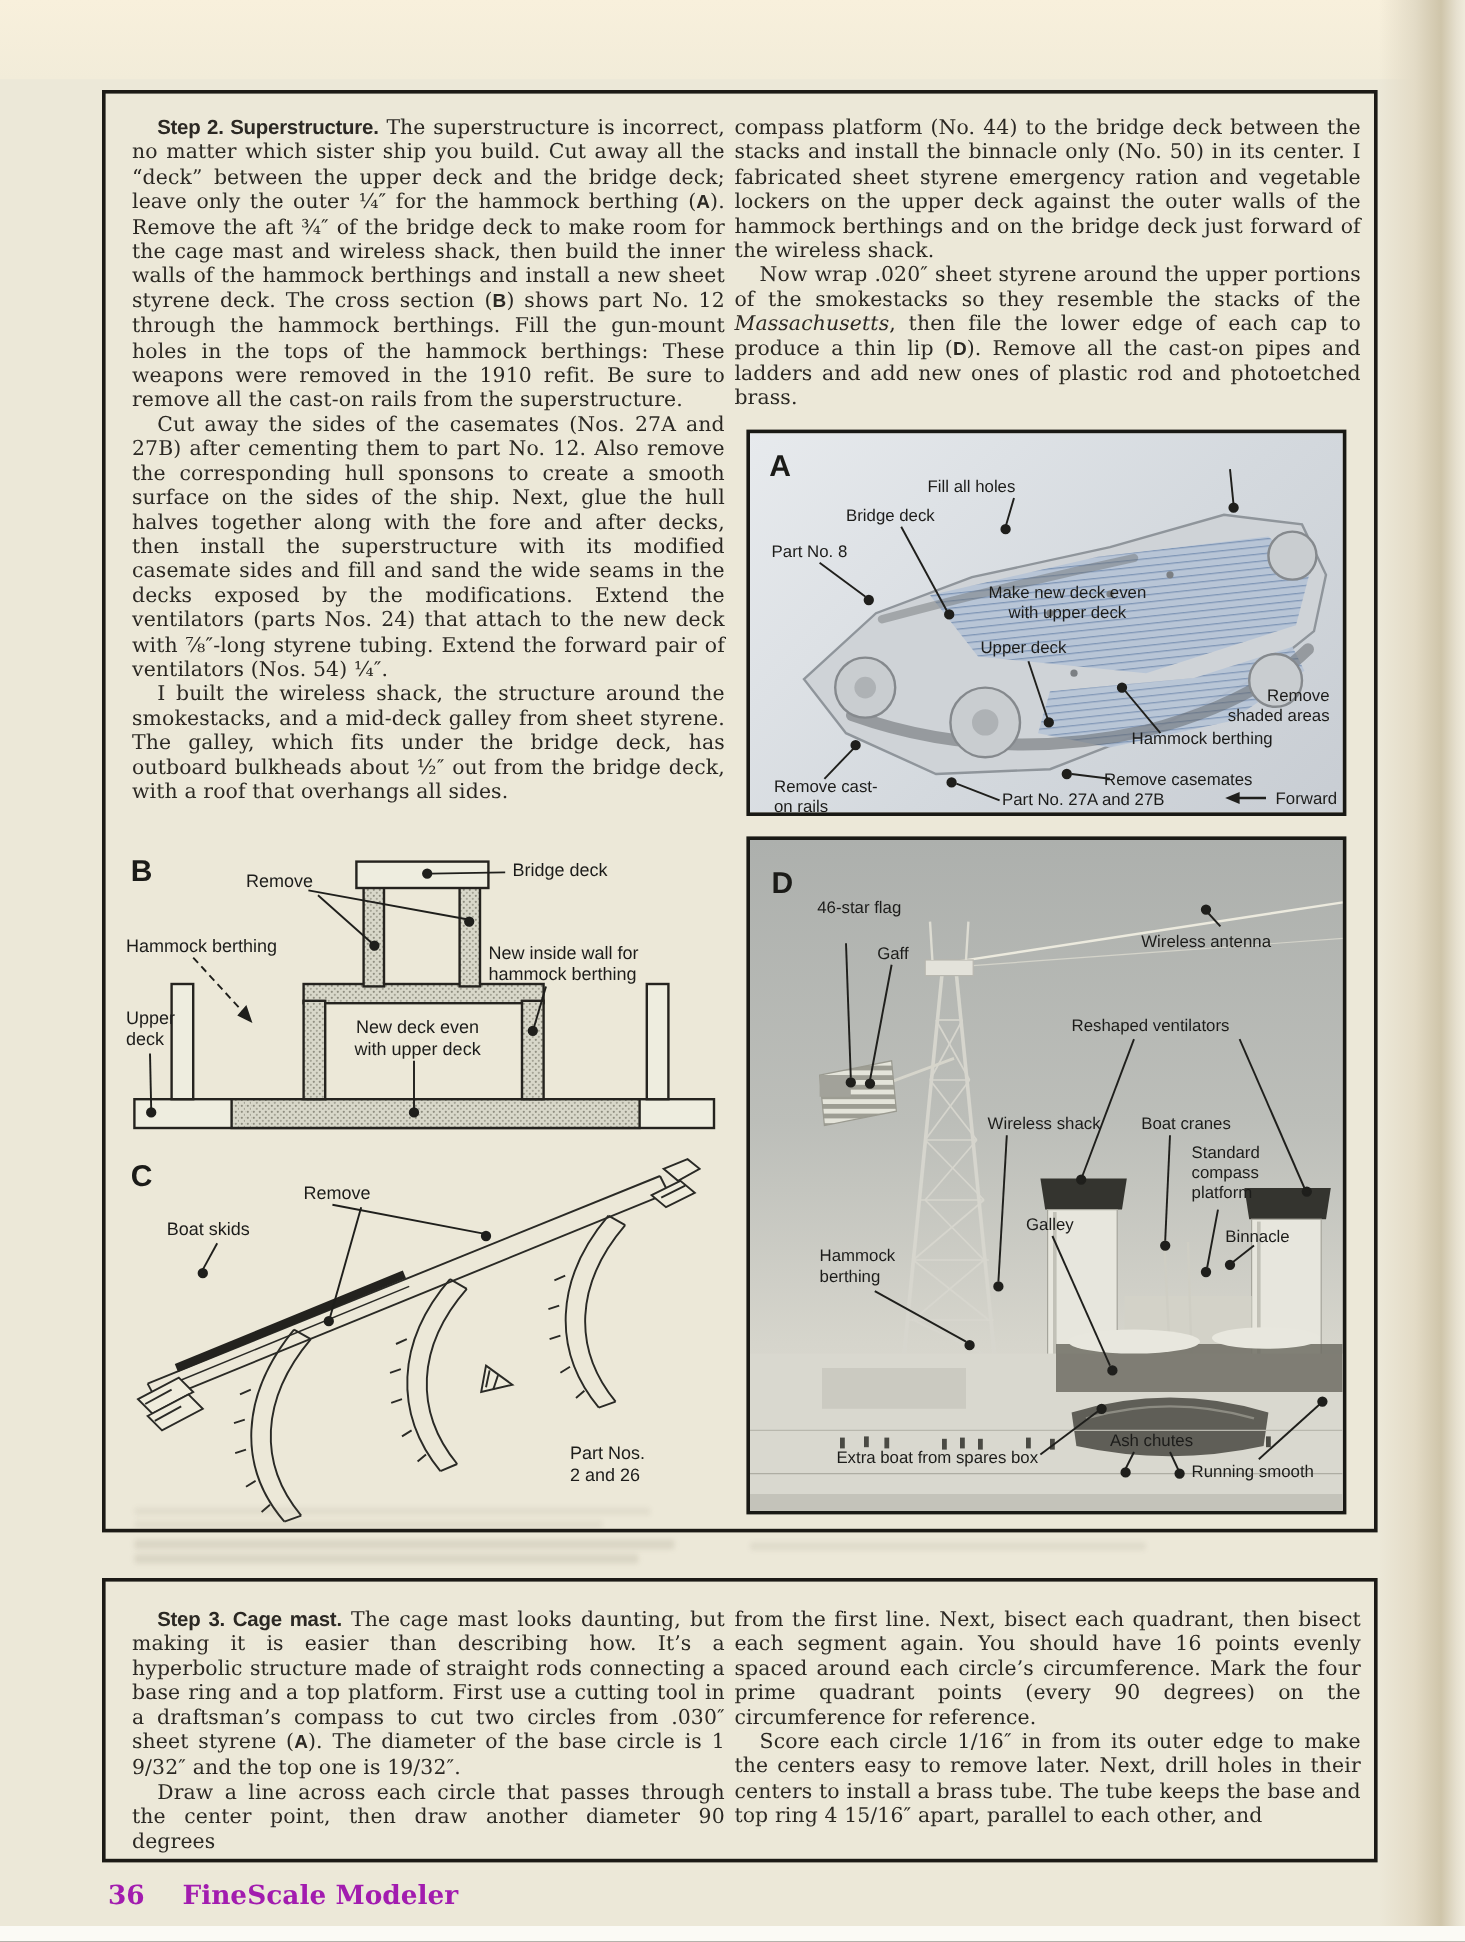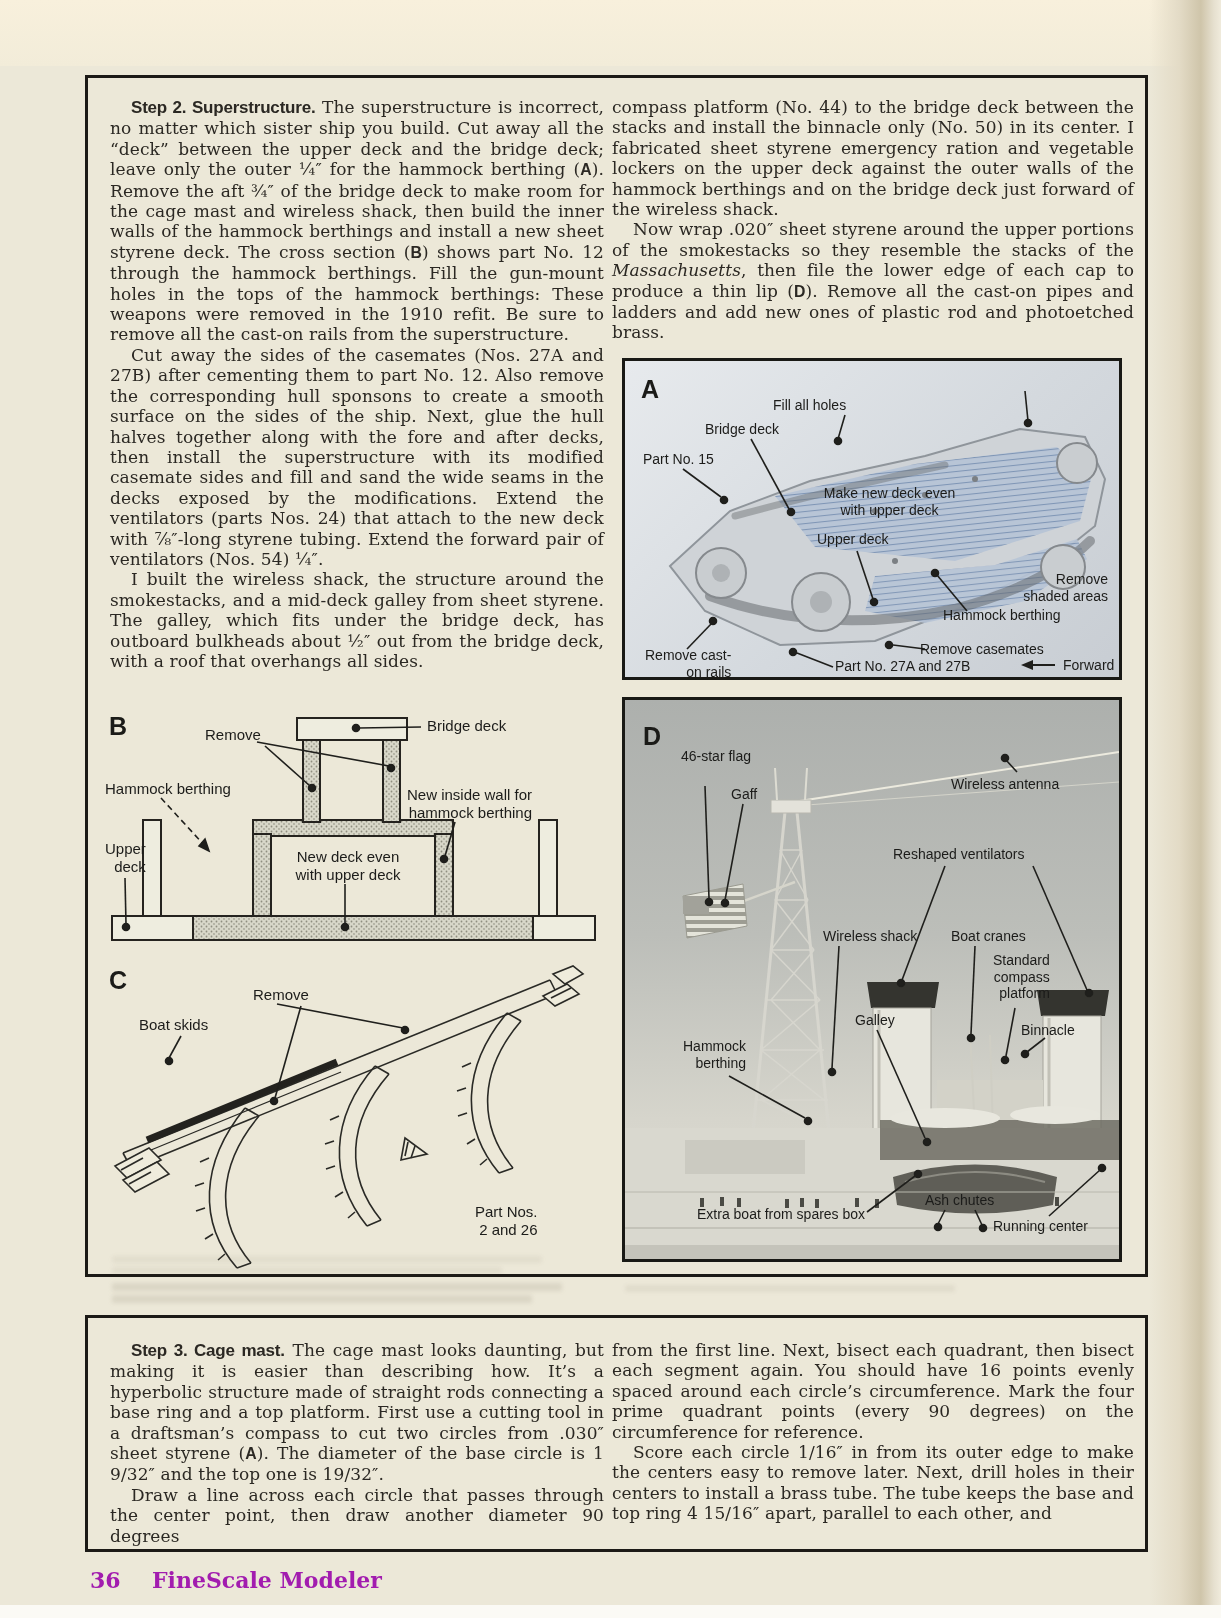--- a/index.html
+++ b/index.html
@@ -24,21 +24,21 @@
   .photo{border:3px solid #191915;box-sizing:border-box;}
   #figA{left:622px;top:358px;width:500px;height:322px;
         background:linear-gradient(135deg,#e7eaed 0%,#d4d9de 55%,#c8cdd3 100%);}
   #figD{left:622px;top:697px;width:500px;height:565px;
         background:linear-gradient(#adb0ad 0%,#bcbeb9 42%,#d6d5cc 75%,#e1dfd5 100%);}
   #figB{left:105px;top:700px;width:497px;height:305px;}
   #figC{left:105px;top:958px;width:497px;height:319px;}
   .figletter{position:absolute;font-family:"Liberation Sans",sans-serif;font-weight:bold;
              font-size:25px;color:#1b1b18;}
   .callout{position:absolute;font-family:"Liberation Sans",sans-serif;font-size:14px;
-           line-height:16.5px;color:#1c1c1a;white-space:pre-line;text-align:right;}
+           line-height:16.5px;color:#1c1c1a;white-space:pre-line;}
   .bc .callout{font-size:15px;line-height:17.5px;}
   .callout.center{text-align:center;}
   .callout.right{text-align:right;}
   .lines{position:absolute;left:0;top:0;}
   .footer{position:absolute;top:1567px;font-weight:bold;font-size:22px;color:#a21caf;}
   #pageno{left:90px;}
   #mag{left:152px;}
   .ghost{position:absolute;background:rgba(110,104,84,0.14);filter:blur(2px);border-radius:2px;}
 </style>
 </head>
@@ -106,21 +106,21 @@
           <circle cx="168" cy="291" r="3.5"></circle>
       </g>
       <g>
         <line x1="406" y1="304" x2="430" y2="304" stroke="#1f1f1c" stroke-width="2"></line>
         <polygon points="396,304 408,299 408,309" fill="#1f1f1c"></polygon>
       </g>
     </svg>
     <div class="figletter" style="left:16px;top:14px;">A</div>
     <div class="callout" style="left:148px;top:36px;">Fill all holes</div>
     <div class="callout" style="left:80px;top:60px;">Bridge deck</div>
-    <div class="callout" style="left:18px;top:90px;">Part No. 15</div>
+    <div class="callout" style="left:18px;top:90px;">Part No. 8</div>
     <div class="callout center" style="left:182px;top:124px;width:165px;">Make new deck even
 with upper deck</div>
     <div class="callout" style="left:192px;top:170px;">Upper deck</div>
     <div class="callout right" style="left:345px;top:210px;width:138px;">Remove
 shaded areas</div>
     <div class="callout" style="left:318px;top:246px;">Hammock berthing</div>
     <div class="callout" style="left:295px;top:280px;">Remove casemates</div>
     <div class="callout" style="left:20px;top:286px;">Remove cast-
 on rails</div>
     <div class="callout" style="left:210px;top:297px;">Part No. 27A and 27B</div>
@@ -349,21 +349,21 @@
     <div class="callout" style="left:326px;top:228px;">Boat cranes</div>
     <div class="callout" style="left:368px;top:252px;">Standard
 compass
 platform</div>
     <div class="callout" style="left:230px;top:312px;">Galley</div>
     <div class="callout" style="left:396px;top:322px;">Binnacle</div>
     <div class="callout" style="left:58px;top:338px;">Hammock
 berthing</div>
     <div class="callout" style="left:72px;top:506px;">Extra boat from spares box</div>
     <div class="callout" style="left:300px;top:492px;">Ash chutes</div>
-    <div class="callout" style="left:368px;top:518px;">Running center</div>
+    <div class="callout" style="left:368px;top:518px;">Running smooth</div>
   </div>
 
   <div class="ghost" style="left:112px;top:1256px;width:430px;height:7px;opacity:.6;"></div>
   <div class="ghost" style="left:112px;top:1267px;width:390px;height:7px;opacity:.6;"></div>
   <div class="ghost" style="left:112px;top:1283px;width:450px;height:8px;"></div>
   <div class="ghost" style="left:112px;top:1295px;width:420px;height:8px;"></div>
   <div class="ghost" style="left:625px;top:1285px;width:330px;height:7px;opacity:.7;"></div>
 
   <div class="col" style="left:110px;top:1340px;width:494px;">
       <p class="para"><span class="sh">Step 3. Cage mast.</span><span> The cage mast looks daunting, but making it is easier than describing how. It’s a hyperbolic structure made of straight rods connecting a base ring and a top platform. First use a cutting tool in a draftsman’s compass to cut two circles from .030″ sheet styrene (</span><span class="sb">A</span><span>). The diameter of the base circle is 1 9/32″ and the top one is 19/32″.</span></p>

